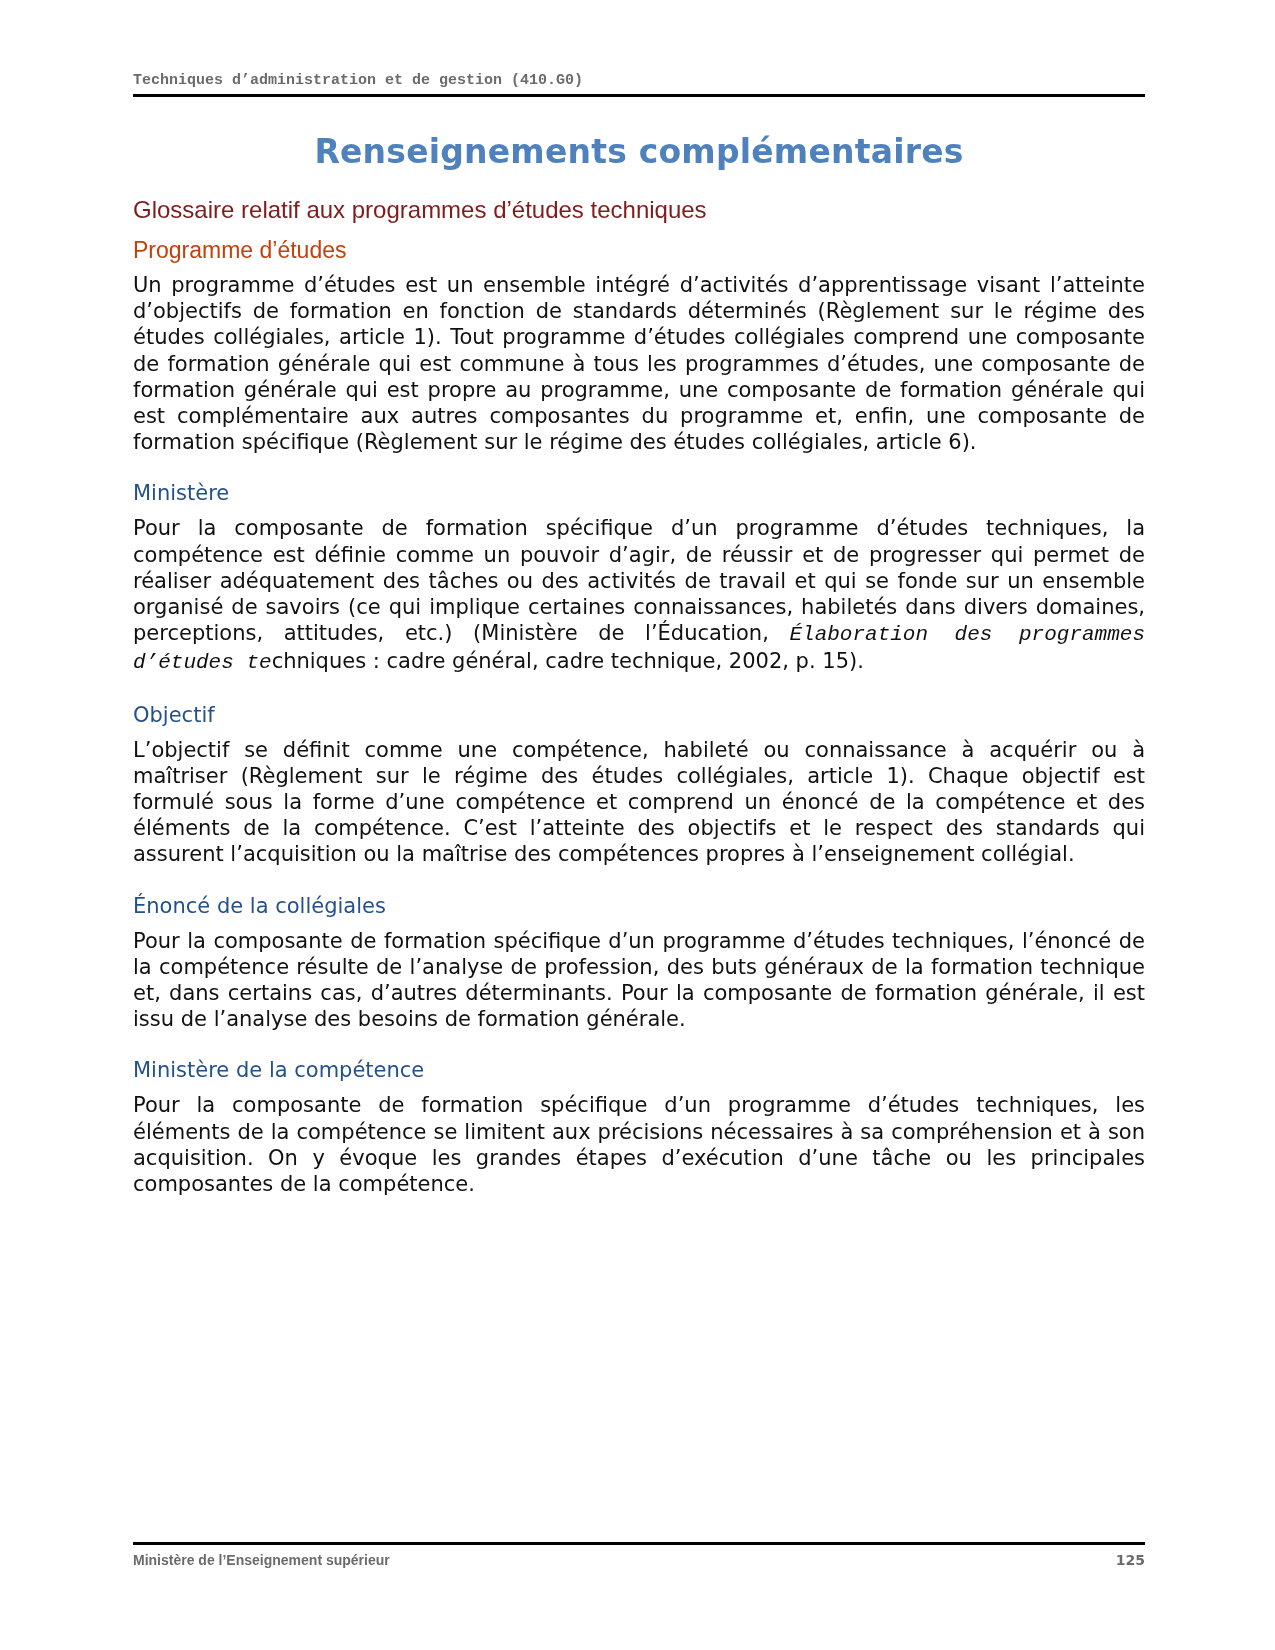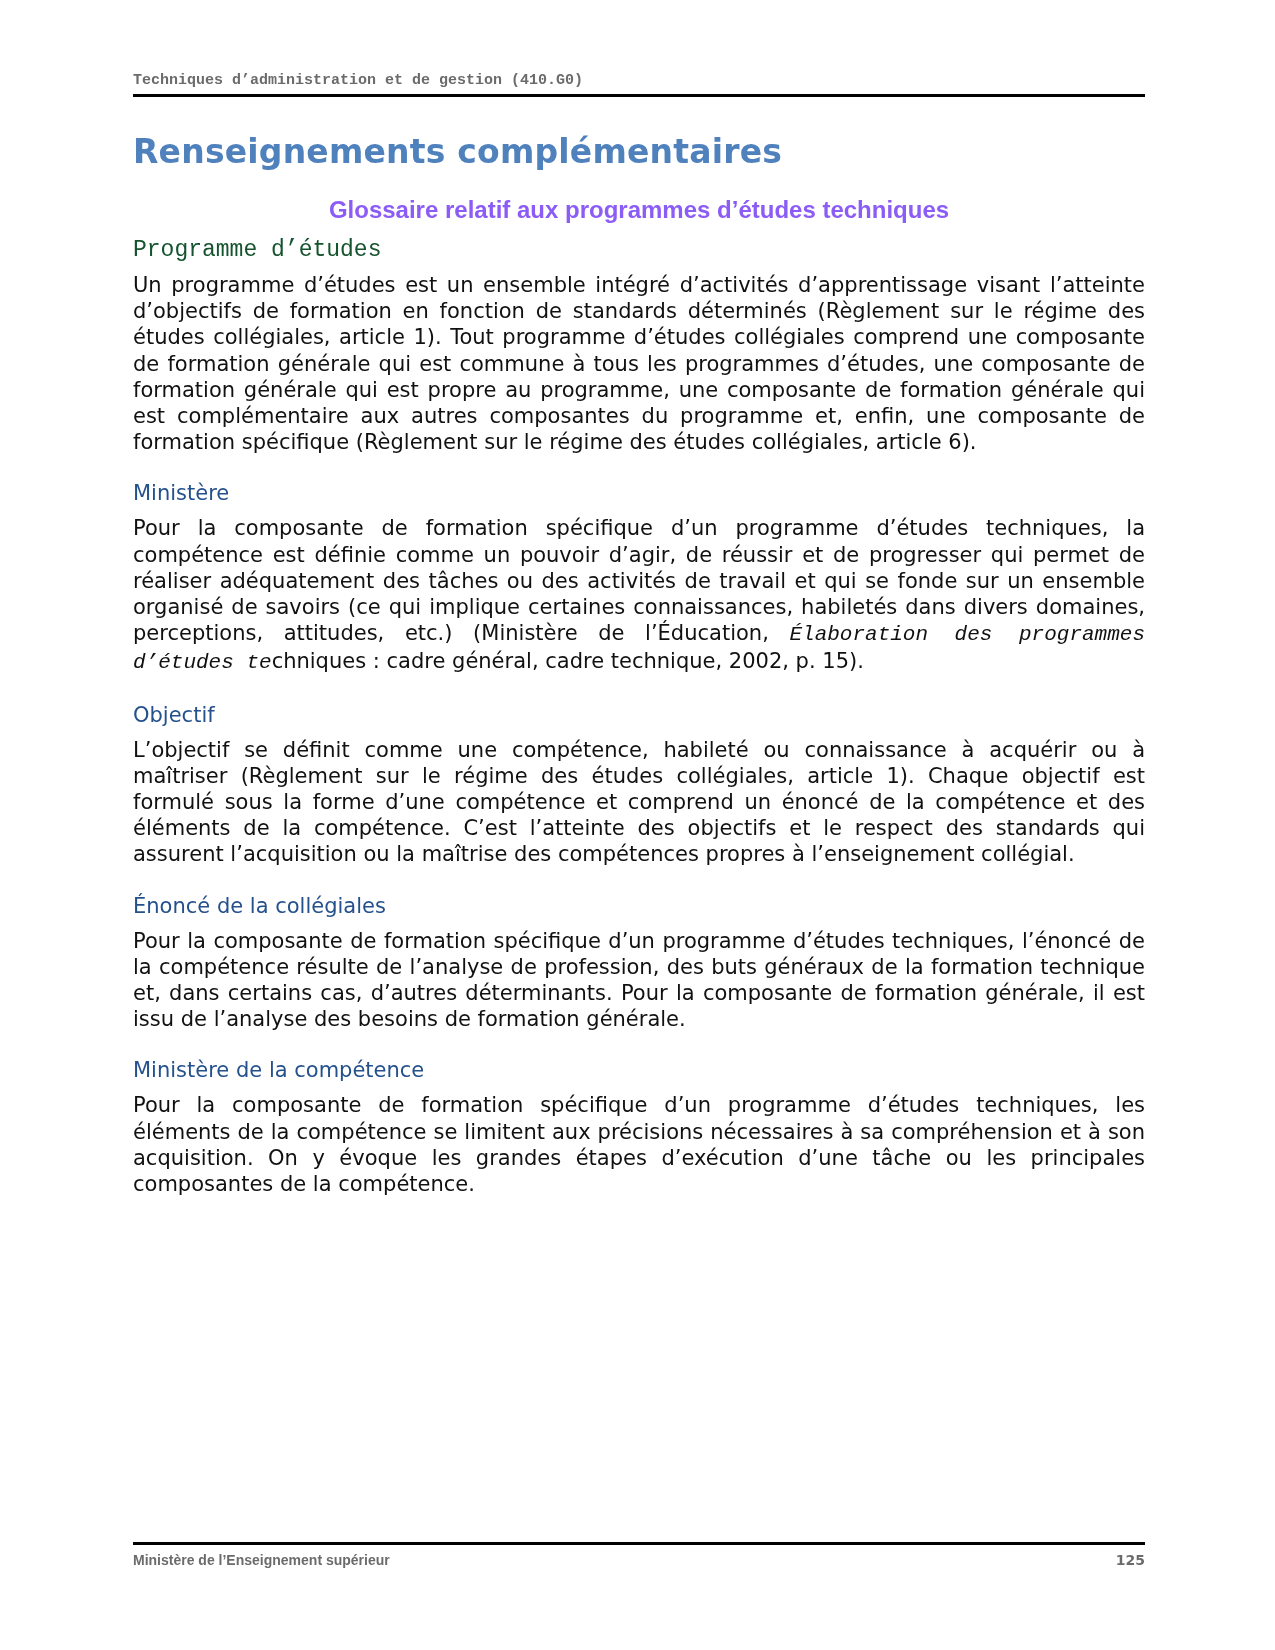--- a/index.html
+++ b/index.html
@@ -7,29 +7,29 @@
   .page { position: absolute; left: 133px; top: 0; width: 1012px; height: 1650px; }
   .running-head {
     position: absolute; top: 72px; left: 0;
     font-family: Liberation Mono, monospace; font-weight: bold;
     font-size: 15px; color: #6b6b6b;
   }
   .head-rule { position: absolute; top: 94px; left: 0; width: 1012px; height: 3px; background: #000; }
   .content { position: absolute; top: 128px; left: 0; width: 1012px; }
   h1 {
     margin: 0; font-family: "DejaVu Sans", sans-serif; font-weight: bold;
-    font-size: 33px; color: #4f81bd; letter-spacing: 0.2px; line-height: 48px;
+    font-size: 33px; color: #4f81bd; letter-spacing: 0.2px; line-height: 48px; text-align: center;
   }
   h2 {
-    margin: 18px 0 0 0; font-family: "Liberation Sans", sans-serif; font-weight: bold;
-    font-size: 24px; color: #8b5cf6; line-height: 32px; text-align: center;
+    margin: 18px 0 0 0; font-family: "Liberation Sans", sans-serif; font-weight: normal;
+    font-size: 24px; color: #7f1d1d; line-height: 32px;
   }
   h3 {
-    margin: 8px 0 6px 0; font-family: Liberation Mono, monospace; font-weight: normal;
-    font-size: 23px; color: #14532d; line-height: 32px;
+    margin: 8px 0 6px 0; font-family: Liberation Sans, sans-serif; font-weight: normal;
+    font-size: 23px; color: #c2410c; line-height: 32px;
   }
   h3.dv { font-family: "DejaVu Sans", sans-serif; font-size: 21px; margin-top: 22px; color: #24518c; }
   p {
     margin: 0; font-family: "DejaVu Sans", sans-serif; font-size: 21px;
     line-height: 26.2px; color: #111; text-align: justify;
   }
   p + p { margin-top: 26px; }
   em { font-style: italic; font-family: Liberation Mono, monospace; }
   .foot-rule { position: absolute; top: 1542px; left: 0; width: 1012px; height: 3px; background: #000; }
   .foot-left {

